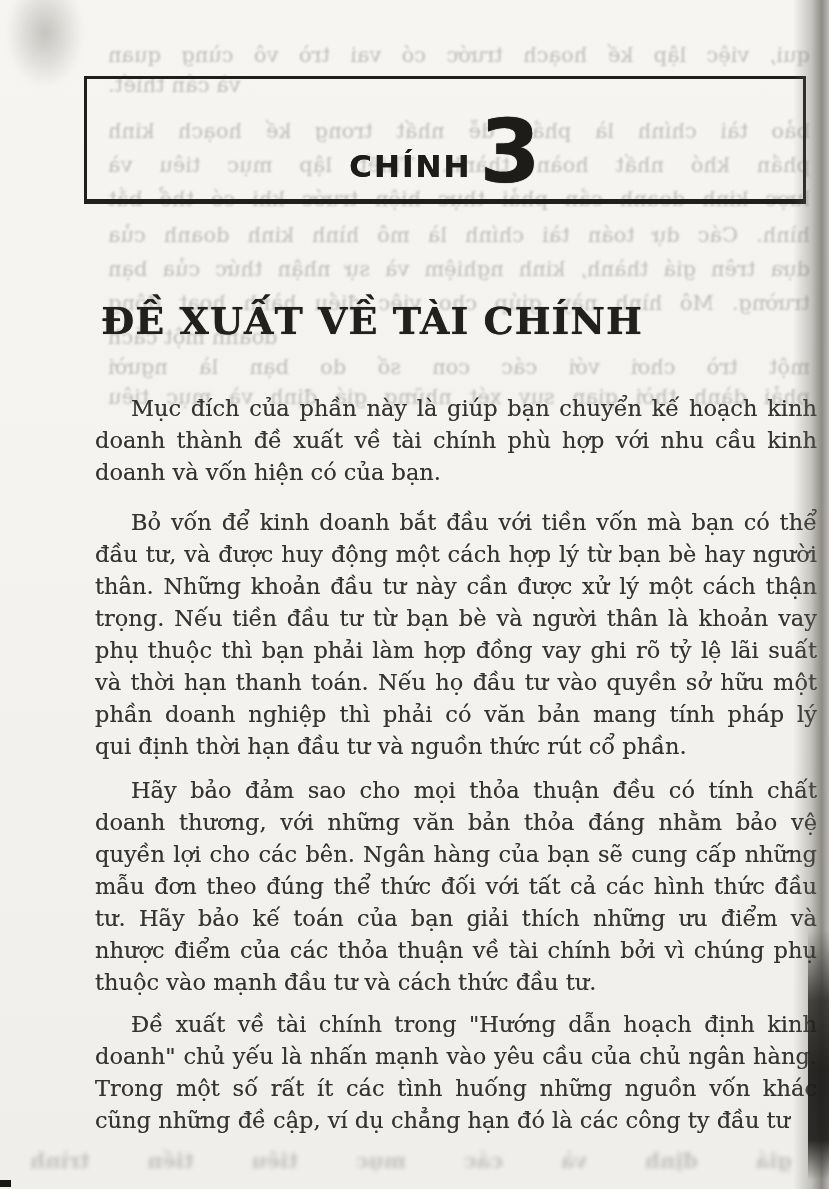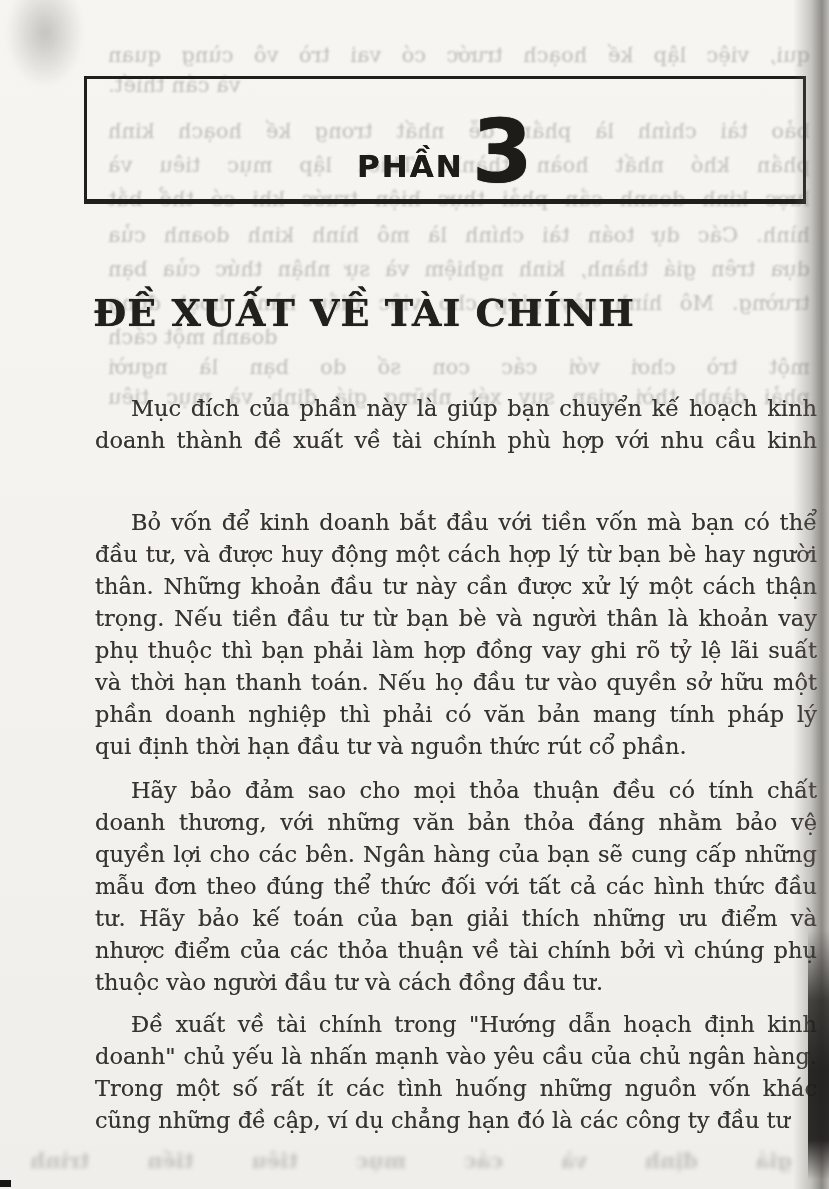--- a/index.html
+++ b/index.html
@@ -89,50 +89,51 @@
   <div class="bleed" style="top:184px">lược kinh doanh cần phải thực hiện trước khi có thể bắt</div>
   <div class="bleed" style="top:220px">hình. Các dự toán tài chính là mô hình kinh doanh của</div>
   <div class="bleed" style="top:254px">dựa trên giá thành, kinh nghiệm và sự nhận thức của bạn</div>
   <div class="bleed" style="top:288px">trường. Mô hình này giúp cho việc điều hành hoạt động</div>
   <div class="bleed short" style="top:322px">doanh một cách</div>
   <div class="bleed" style="top:352px">một trò chơi với các con số do bạn là người</div>
   <div class="bleed" style="top:382px">phải dành thời gian suy xét những giá định và mục tiêu</div>
   <div class="bleed band" style="top:1146px">giá định và các mục tiêu tiến trình</div>
 
   <div class="banner">
-    <span class="banner-label">PHẦN</span>
+    <span class="banner-label">CHÍNH</span>
     <span class="banner-number">3</span>
   </div>
 
-  <h1 class="title" style="margin:0">ĐỀ XUẤT VỀ TÀI CHÍNH</h1>
+  <h1 class="title" style="margin:8px">ĐỀ XUẤT VỀ TÀI CHÍNH</h1>
 
   <div class="para" id="p1">
     <div class="line first">Mục đích của phần này là giúp bạn chuyển kế hoạch kinh</div>
     <div class="line">doanh thành đề xuất về tài chính phù hợp với nhu cầu kinh</div>
+    <div class="line last">doanh và vốn hiện có của bạn.</div>
   </div>
 
   <div class="para" id="p2">
     <div class="line first">Bỏ vốn để kinh doanh bắt đầu với tiền vốn mà bạn có thể</div>
     <div class="line">đầu tư, và được huy động một cách hợp lý từ bạn bè hay người</div>
     <div class="line">thân. Những khoản đầu tư này cần được xử lý một cách thận</div>
     <div class="line">trọng. Nếu tiền đầu tư từ bạn bè và người thân là khoản vay</div>
     <div class="line">phụ thuộc thì bạn phải làm hợp đồng vay ghi rõ tỷ lệ lãi suất</div>
     <div class="line">và thời hạn thanh toán. Nếu họ đầu tư vào quyền sở hữu một</div>
     <div class="line">phần doanh nghiệp thì phải có văn bản mang tính pháp lý</div>
     <div class="line last">qui định thời hạn đầu tư và nguồn thức rút cổ phần.</div>
   </div>
 
   <div class="para" id="p3">
     <div class="line first">Hãy bảo đảm sao cho mọi thỏa thuận đều có tính chất</div>
     <div class="line">doanh thương, với những văn bản thỏa đáng nhằm bảo vệ</div>
     <div class="line">quyền lợi cho các bên. Ngân hàng của bạn sẽ cung cấp những</div>
     <div class="line">mẫu đơn theo đúng thể thức đối với tất cả các hình thức đầu</div>
     <div class="line">tư. Hãy bảo kế toán của bạn giải thích những ưu điểm và</div>
     <div class="line">nhược điểm của các thỏa thuận về tài chính bởi vì chúng phụ</div>
-    <div class="line last">thuộc vào người đầu tư và cách đồng đầu tư.</div>
+    <div class="line last">thuộc vào mạnh đầu tư và cách thức đầu tư.</div>
   </div>
 
   <div class="para" id="p4">
     <div class="line first">Đề xuất về tài chính trong "Hướng dẫn hoạch định kinh</div>
     <div class="line">doanh" chủ yếu là nhấn mạnh vào yêu cầu của chủ ngân hàng.</div>
     <div class="line">Trong một số rất ít các tình huống những nguồn vốn khác</div>
     <div class="line last">cũng những đề cập, ví dụ chẳng hạn đó là các công ty đầu tư</div>
   </div>
 
   <div class="edge-shade"></div>

